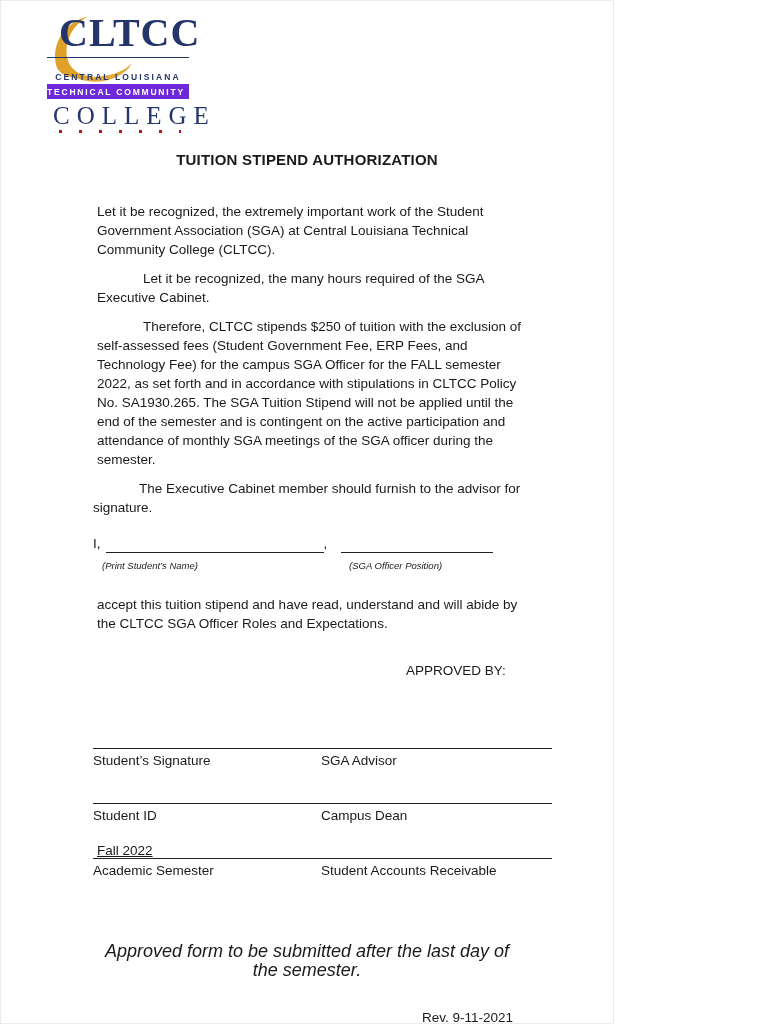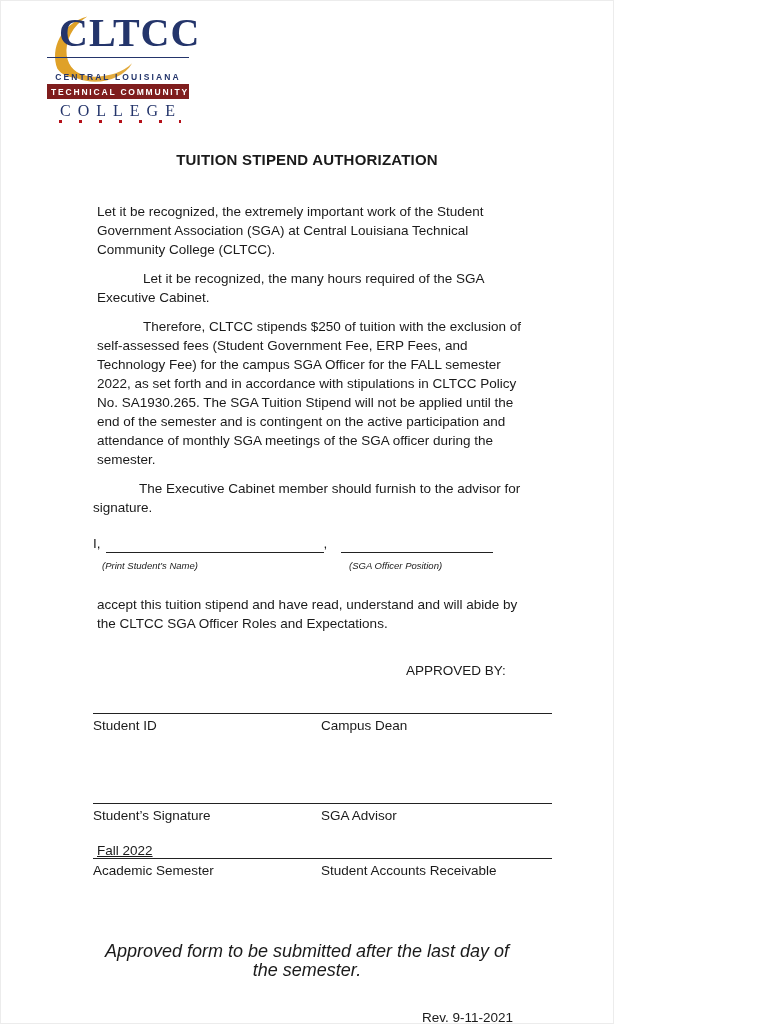--- a/index.html
+++ b/index.html
@@ -51,34 +51,34 @@
     letter-spacing: 2.1px;
     color: #24356B;
     text-align: center;
     border-top: 1px solid #24356B;
     padding-top: 14px;
     white-space: nowrap;
   }
   .logo-mid {
     position: relative;
     margin-top: 2px;
-    background: #7f1d1d;
+    background: #6d28d9;
     color: #ffffff;
     font-size: 8.5px;
     font-weight: 700;
     letter-spacing: 1.8px;
-    text-align: right;
+    text-align: left;
     padding: 2.5px 0;
     white-space: nowrap;
   }
   .logo-bottom {
     position: relative;
     margin-top: 3px;
     font-family: "Liberation Serif", serif;
-    font-size: 16px;
+    font-size: 25px;
     letter-spacing: 7px;
     text-indent: 6px;
     color: #24356B;
     text-align: center;
     white-space: nowrap;
     background-image: repeating-linear-gradient(90deg, #B5121B 0 3px, transparent 3px 20px);
     background-size: 86% 3px;
     background-position: 12px 100%;
     background-repeat: no-repeat;
     padding-bottom: 3px;
@@ -201,50 +201,50 @@
     </div>
     <div class="fill-labels">
       <span class="small-label first">(Print Student’s Name)</span>
       <span class="small-label">(SGA Officer Position)</span>
     </div>
 
     <p class="para accept">accept this tuition stipend and have read, understand and will abide by the CLTCC SGA Officer Roles and Expectations.</p>
 
     <div class="approved">APPROVED BY:</div>
 
+    <div class="sig-row first">
+      <div class="sig-col left">
+        <div class="sig-line">
+          <span></span>
+        </div>
+        <div class="sig-label">Student’s Signature</div>
+      </div>
+      <div class="sig-col right">
+        <div class="sig-line">
+          <span></span>
+        </div>
+        <div class="sig-label">SGA Advisor</div>
+      </div>
+    </div>
+
     <div class="sig-row">
       <div class="sig-col left">
         <div class="sig-line">
           <span></span>
         </div>
         <div class="sig-label">Student ID</div>
       </div>
       <div class="sig-col right">
         <div class="sig-line">
           <span></span>
         </div>
         <div class="sig-label">Campus Dean</div>
       </div>
     </div>
 
-    <div class="sig-row first">
-      <div class="sig-col left">
-        <div class="sig-line">
-          <span></span>
-        </div>
-        <div class="sig-label">Student’s Signature</div>
-      </div>
-      <div class="sig-col right">
-        <div class="sig-line">
-          <span></span>
-        </div>
-        <div class="sig-label">SGA Advisor</div>
-      </div>
-    </div>
-
     <div class="sig-row">
       <div class="sig-col left">
         <div class="sig-line">
           <span>Fall 2022</span>
         </div>
         <div class="sig-label">Academic Semester</div>
       </div>
       <div class="sig-col right">
         <div class="sig-line">
           <span></span>

